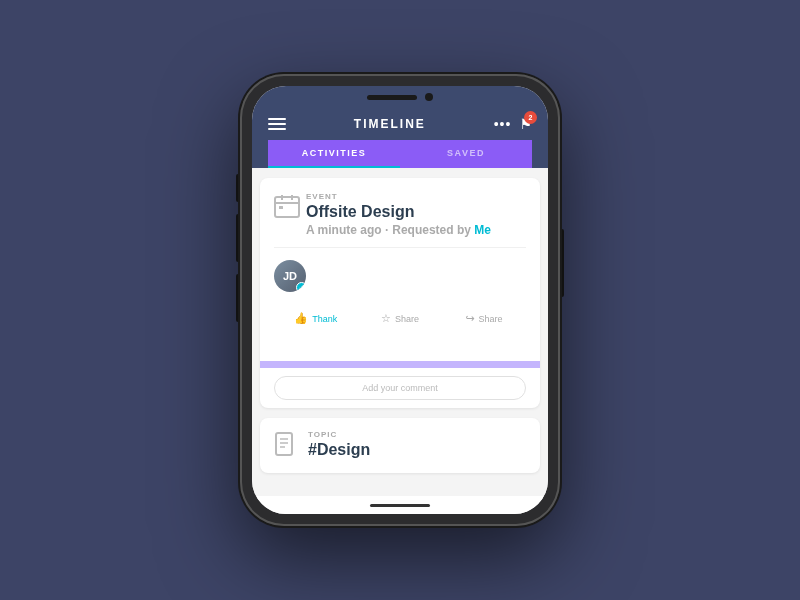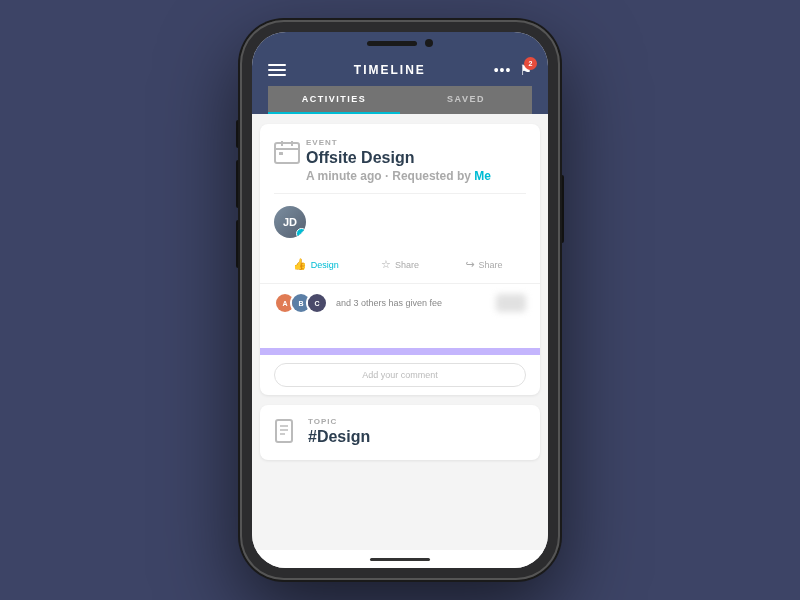--- a/index.html
+++ b/index.html
@@ -11,21 +11,21 @@
       display: flex;
       align-items: center;
       justify-content: center;
       font-family: -apple-system, BlinkMacSystemFont, 'Helvetica Neue', Arial, sans-serif;
       overflow: hidden;
     }
 
     .phone-wrapper {
       position: relative;
       width: 320px;
-      height: 560px;
+      height: 452px;
     }
 
     
     .phone-shell {
       position: absolute;
       inset: 0;
       background: #2c2c2e;
       border-radius: 44px;
       box-shadow:
         0 0 0 2px #1a1a1a,
@@ -166,21 +166,21 @@
       height: 13px;
       border-radius: 50%;
       display: flex;
       align-items: center;
       justify-content: center;
     }
 
     
     .tabs {
       display: flex;
-      background: #737373;
+      background: #8b5cf6;
     }
     .tab {
       flex: 1;
       text-align: center;
       padding: 8px 0;
       color: rgba(255,255,255,0.6);
       font-size: 9px;
       font-weight: 600;
       letter-spacing: 1.5px;
       cursor: pointer;
@@ -505,47 +505,32 @@
         <div class="comment-section">
           <div class="avatar">
             <div class="avatar-inner">JD</div>
             <div class="avatar-verified">✓</div>
           </div>
         </div>
 
         <div class="action-row">
           <div class="action-btn active">
             <span class="action-btn-icon">👍</span>
-            <span>Design</span>
+            <span>Thank</span>
           </div>
           <div class="action-btn">
             <span class="action-btn-icon">☆</span>
             <span>Share</span>
           </div>
           <div class="action-btn">
             <span class="action-btn-icon">↪</span>
             <span>Share</span>
           </div>
         </div>
 
-        <div class="feedback-row">
-          <div class="avatar-group">
-            <div class="avatar-small">
-              <div class="avatar-small-inner" style="background:#e07b54;">A</div>
-            </div>
-            <div class="avatar-small">
-              <div class="avatar-small-inner" style="background:#5b7fa6;">B</div>
-            </div>
-            <div class="avatar-small">
-              <div class="avatar-small-inner" style="background:#4a4a6a;">C</div>
-            </div>
-          </div>
-          <span class="feedback-text">and 3 others has given fee</span>
-          <div class="feedback-blur"></div>
-        </div>
 
         <div class="comment-input-row">
           <div class="comment-input-box">Add your comment</div>
         </div>
 
       </div>
 
       <div class="card2">
         <div class="topic-section">
 

